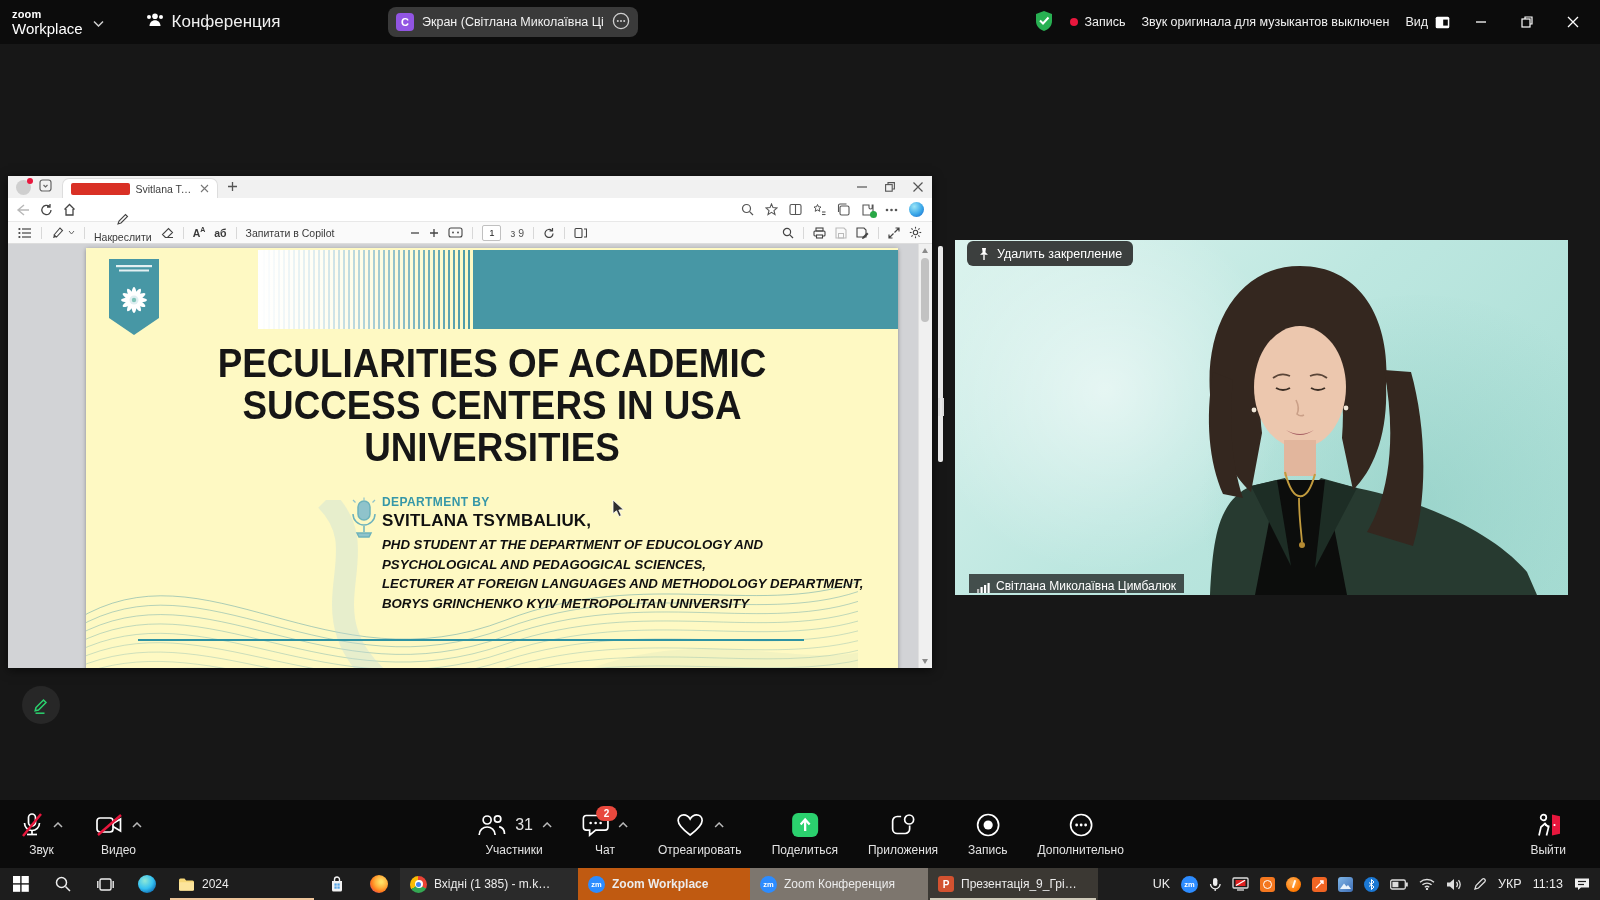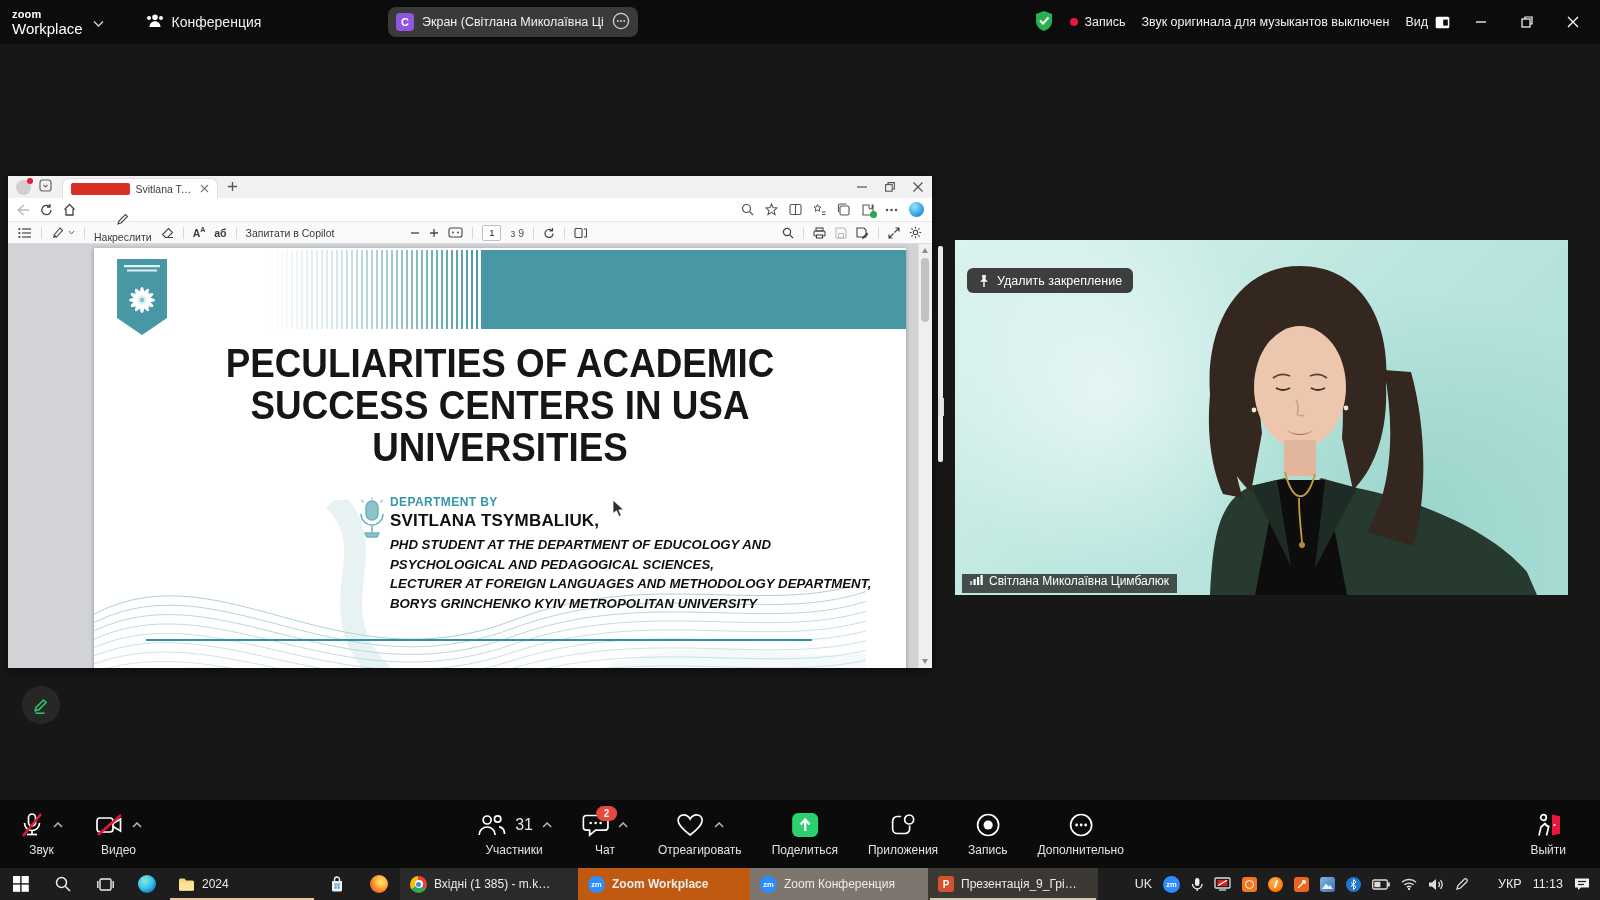--- a/index.html
+++ b/index.html
@@ -5,21 +5,21 @@
   html,body{margin:0;padding:0;background:#000;}
   body{width:1600px;height:900px;overflow:hidden;font-family:"Liberation Sans",sans-serif;-webkit-font-smoothing:antialiased;}
   #screen{position:relative;width:1600px;height:900px;background:#161616;overflow:hidden;}
 
   
   #ztitle{position:absolute;left:0;top:0;width:1600px;height:44px;background:#0c0c0c;display:flex;align-items:center;color:#fff;}
   .brand{margin-left:12px;line-height:1;cursor:default;}
   .brand .b1{font-size:11px;font-weight:700;letter-spacing:.2px;}
   .brand .b2{font-size:15px;font-weight:400;margin-top:1px;}
   .tb-chev{margin-left:10px;}
-  .conf-tab{display:flex;align-items:center;gap:8px;margin-left:42px;font-size:14px;color:#f0f0f0;}
+  .conf-tab{display:flex;align-items:center;gap:8px;margin-left:42px;font-size:17px;color:#f0f0f0;}
   .scr-tab{position:absolute;left:388px;top:7px;height:30px;display:flex;align-items:center;gap:8px;background:#3a3a3a;border-radius:8px;padding:0 8px;font-size:12.5px;color:#f2f2f2;}
   .scr-avatar{width:18px;height:18px;border-radius:4px;background:#9255e3;color:#fff;font-size:11px;font-weight:700;display:flex;align-items:center;justify-content:center;}
   .tright{margin-left:auto;display:flex;align-items:center;gap:16px;padding-right:12px;font-size:12.5px;color:#f0f0f0;}
   .recdot{width:8px;height:8px;border-radius:50%;background:#e8173d;display:inline-block;margin-right:6px;}
   .winbtn{width:30px;height:30px;display:flex;align-items:center;justify-content:center;}
 
   
   #stage{position:absolute;left:0;top:44px;width:1600px;height:824px;background:#171717;}
 
   
@@ -40,21 +40,21 @@
   .vsep{width:1px;height:12px;background:#d8d8d8;}
   .pagebox{width:17px;height:14px;border:1px solid #c0c0c0;background:#fff;border-radius:2px;font-size:9.5px;display:flex;align-items:center;justify-content:center;color:#222;}
   #pdfview{position:absolute;left:0;top:68px;right:0;bottom:0;background:#d2d3d6;overflow:hidden;}
 
   
   #pdfsb{position:absolute;right:0;top:0;bottom:0;width:13px;background:#f0f0f0;border-left:1px solid #e0e0e0;}
   .sbarrow{position:absolute;left:3px;width:0;height:0;border-left:3.5px solid transparent;border-right:3.5px solid transparent;}
   .sbthumb{position:absolute;left:2px;width:8px;border-radius:4px;background:#c2c2c2;}
 
   
-  #slide{position:absolute;left:86px;top:4px;width:812px;height:452px;background:#ffffff;box-shadow:0 1px 4px rgba(0,0,0,.35);overflow:hidden;}
+  #slide{position:absolute;left:78px;top:4px;width:812px;height:452px;background:#fef9c3;box-shadow:0 1px 4px rgba(0,0,0,.35);overflow:hidden;}
   #banner{position:absolute;left:172px;top:2px;right:0;height:79px;}
   #banner .stripes{position:absolute;left:0;top:0;width:216px;height:100%;background:repeating-linear-gradient(90deg,#4797a5 0 2px,rgba(255,255,255,0) 2px 5px);}
   #banner .stripes:after{content:"";position:absolute;inset:0;background:linear-gradient(to right,#fff 0%,rgba(255,255,255,.8) 30%,rgba(255,255,255,0) 100%);}
   #banner .solid{position:absolute;left:216px;top:0;right:0;height:100%;background:#4797a5;}
   #stitle{position:absolute;left:0;right:0;top:94px;text-align:center;font-size:40px;font-weight:800;line-height:42px;color:#161616;transform:scaleX(.92);letter-spacing:0;}
   #pres{position:absolute;left:296px;top:247px;z-index:2;}
   .presby{color:#3697a8;font-weight:700;font-size:12px;letter-spacing:.4px;}
   .pname{font-size:17px;font-weight:800;color:#101010;margin-top:2px;letter-spacing:.2px;}
   .bio{font-size:13.5px;font-weight:700;font-style:italic;color:#101010;line-height:19.5px;margin-top:4px;transform:scaleX(.98);transform-origin:left;}
   #hline{position:absolute;left:52px;width:666px;top:391px;height:2px;background:#2f93a3;z-index:2;}
@@ -65,22 +65,22 @@
 
   
   #vdiv{position:absolute;left:938px;top:202px;width:5px;height:216px;background:#e9e9e9;border-radius:2px;}
   #vdiv-handle{position:absolute;left:936px;top:352px;width:9px;height:22px;display:flex;gap:2px;justify-content:center;align-items:center;}
   #vdiv-handle i{width:2px;height:18px;background:#dedede;display:block;}
 
   
   #video{position:absolute;left:955px;top:196px;width:613px;height:355px;overflow:hidden;background:linear-gradient(135deg,#dcf3ee 0%,#bde7e0 45%,#a8ddd4 100%);}
   #video .blob1{position:absolute;left:-60px;top:-40px;width:420px;height:380px;border-radius:50%;background:radial-gradient(circle,rgba(255,255,255,.55) 0%,rgba(255,255,255,0) 65%);}
   #video .blob2{position:absolute;right:-80px;bottom:-120px;width:460px;height:420px;border-radius:50%;background:radial-gradient(circle,rgba(134,200,190,.5) 0%,rgba(134,200,190,0) 70%);}
-  #unpin{position:absolute;left:12px;top:28px;height:25px;border-radius:6px;background:rgba(38,38,38,.88);color:#fff;font-size:12.5px;display:flex;align-items:center;gap:7px;padding:0 11px;}
-  #vname{position:absolute;left:7px;bottom:2px;height:19px;background:rgba(18,18,18,.72);color:#fff;font-size:12px;display:flex;align-items:flex-start;gap:6px;padding:0 8px;}
+  #unpin{position:absolute;left:12px;top:1px;height:25px;border-radius:6px;background:rgba(38,38,38,.88);color:#fff;font-size:12.5px;display:flex;align-items:center;gap:7px;padding:0 11px;}
+  #vname{position:absolute;left:14px;bottom:2px;height:19px;background:rgba(18,18,18,.72);color:#fff;font-size:12px;display:flex;align-items:flex-end;gap:6px;padding:0 8px;}
 
   
   #mbar{position:absolute;left:0;top:800px;width:1600px;height:68px;background:#0b0b0b;}
   .tb{display:flex;flex-direction:column;align-items:center;gap:3px;color:#e3e3e3;font-size:12px;}
   .icorow{height:30px;display:flex;align-items:center;gap:9px;}
   .badge{position:absolute;right:-8px;top:-6px;min-width:15px;height:15px;border-radius:8px;background:#e8483d;color:#fff;font-size:10px;font-weight:700;display:flex;align-items:center;justify-content:center;padding:0 3px;}
   #mbar-left{position:absolute;left:20px;top:10px;display:flex;gap:32px;}
   #mbar-center{position:absolute;left:50%;top:10px;transform:translateX(-50%);display:flex;gap:30px;}
   #mbar-right{position:absolute;right:34px;top:10px;}
 
@@ -762,21 +762,21 @@
           <path d="M1 4.2 a10.5 10.5 0 0 1 14 0 M3.4 6.8 a7 7 0 0 1 9.2 0 M5.8 9.2 a3.5 3.5 0 0 1 4.4 0" stroke="#ddd" stroke-width="1.4" fill="none"></path>
           <circle cx="8" cy="11" r="1.2" fill="#ddd"></circle>
         </svg>
       <svg width="16" height="13">
           <path d="M1 4.5 h3 l4 -3.5 v11 l-4 -3.5 h-3 z" fill="#ddd"></path>
           <path d="M10.5 4 a4 4 0 0 1 0 5 M12.5 2.2 a7 7 0 0 1 0 8.6" stroke="#ddd" stroke-width="1.3" fill="none"></path>
         </svg>
       <svg width="14" height="14">
           <path d="M2 12 L3 8.5 L9.5 2 a1.8 1.8 0 0 1 2.5 2.5 L5.5 11 Z" fill="none" stroke="#ddd" stroke-width="1.3"></path>
         </svg>
-      <span style="font-size:12.5px;margin-left:18px;">УКР</span>
+      <span style="font-size:12.5px;">УКР</span>
       <span style="font-size:12.5px;">11:13</span>
       <svg width="16" height="14">
           <path d="M1 1.5 h14 v9 h-8 l-3 2.5 v-2.5 h-3 z" fill="#f0f0f0"></path>
           <line x1="4" y1="4.5" x2="12" y2="4.5" stroke="#1d1d1d" stroke-width="1.2"></line>
           <line x1="4" y1="7.5" x2="10" y2="7.5" stroke="#1d1d1d" stroke-width="1.2"></line>
         </svg>
     </div>
   </div>
 
 </div>

